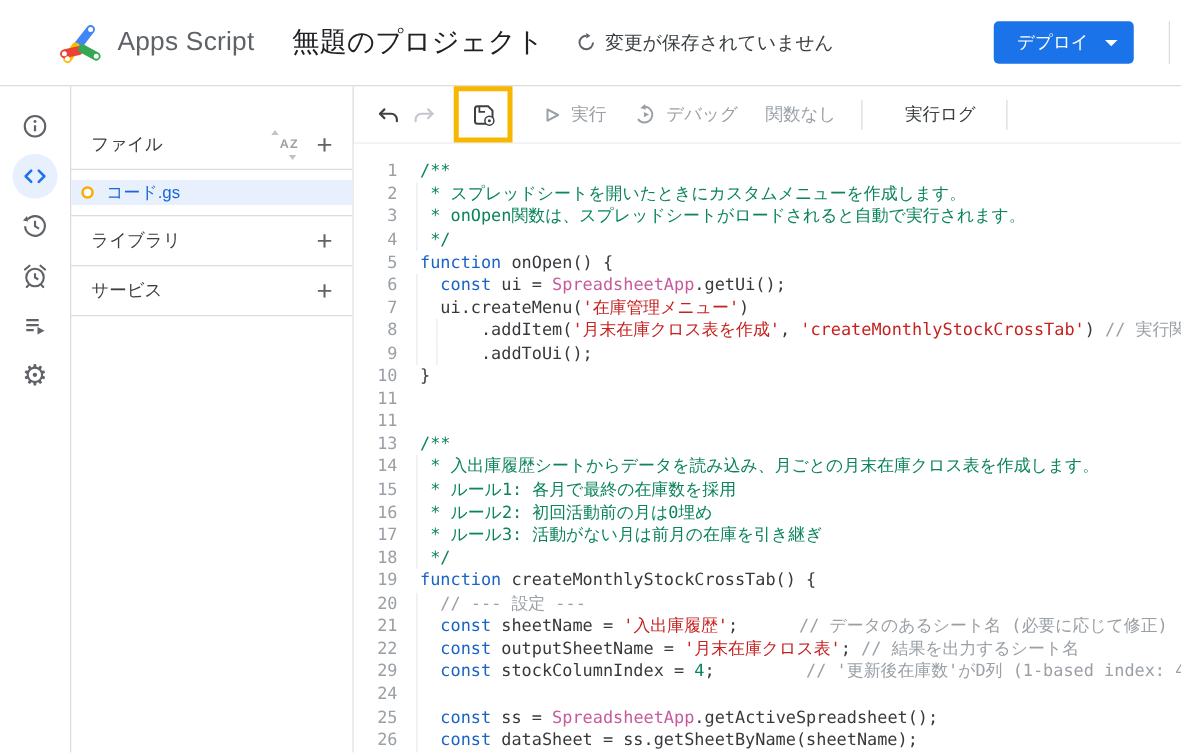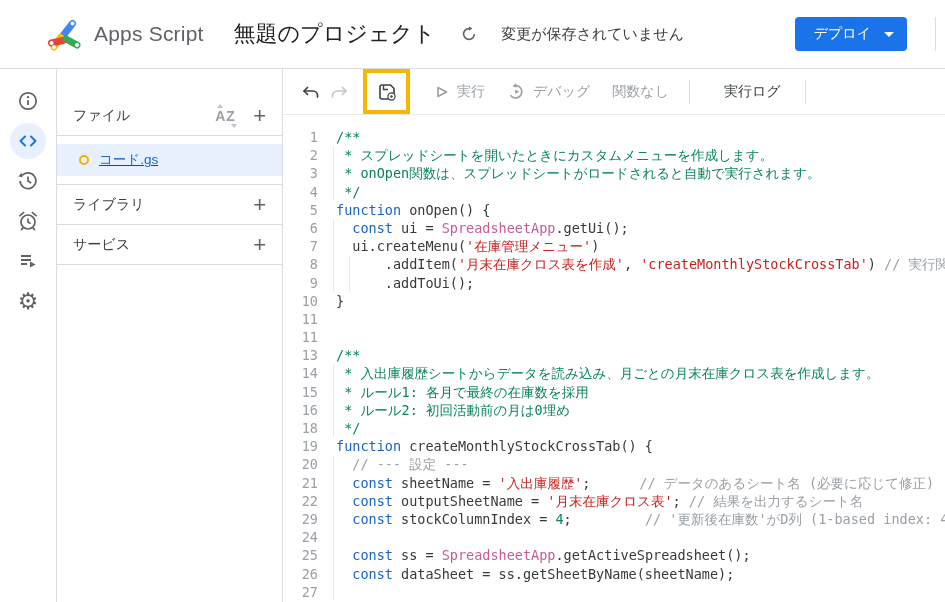--- a/index.html
+++ b/index.html
@@ -6,43 +6,43 @@
   html,body { margin:0; padding:0; }
   body {
     width:945px; height:602px; overflow:hidden; background:#fff;
     font-family:"Liberation Sans","DejaVu Sans",sans-serif; color:#3c4043;
   }
   
   .topbar { height:69px; display:flex; align-items:center; border-bottom:1px solid var(--border); padding-left:46px; }
   .logo-area { display:flex; align-items:center; gap:10px; }
   .app-name { font-size:21px; color:#5f6368; letter-spacing:.2px; }
   .proj-title { margin-left:30px; font-size:22px; color:#202124; white-space:nowrap; }
-  .save-status { margin-left:26px; display:flex; align-items:center; gap:24px; font-size:15px; color:#3c4043; white-space:nowrap; }
+  .save-status { margin-left:26px; display:flex; align-items:center; gap:7px; font-size:15px; color:#3c4043; white-space:nowrap; }
   .deploy-btn { margin-left:auto; margin-right:28px; height:34px; padding:0 13px 0 19px; border:none; border-radius:4px;
     background:var(--accent); color:#fff; font-size:14px; font-weight:500; display:flex; align-items:center; gap:13px; cursor:pointer;
     font-family:inherit; }
   .deploy-caret { width:0; height:0; border-left:5px solid transparent; border-right:5px solid transparent; border-top:5px solid #fff; }
   .topbar-vdiv { width:1px; height:34px; background:var(--border); margin-right:9px; }
   
   .main { display:flex; height:545px; }
   .rail { width:57px; flex:0 0 57px; border-right:1px solid var(--border); padding-top:12px; display:flex; flex-direction:column; align-items:center; }
   .rail-btn { width:40px; height:40px; border:none; background:none; display:flex; align-items:center; justify-content:center; cursor:pointer; padding:0; }
   .rail-circle { width:36px; height:36px; border-radius:50%; display:flex; align-items:center; justify-content:center; }
   .rail-btn.active .rail-circle { background:var(--selection); }
   .gear-glyph { font-size:23px; color:#5f6368; line-height:1; font-family:"DejaVu Sans",sans-serif; }
   
   .sidebar { width:226px; flex:0 0 226px; border-right:1px solid var(--border); }
   .side-head { height:39px; display:flex; align-items:center; border-bottom:1px solid var(--border); padding:0 14px 0 16px;margin-top:28px; }
   .side-head-label { flex:1; font-size:14px; color:#3c4043; }
-  .az { position:relative; width:24px; height:18px; font-size:14px; font-weight:bold; color:#9aa0a6; text-align:left; line-height:18px; letter-spacing:1px; margin-right:12px; }
+  .az { position:relative; width:24px; height:18px; font-size:10px; font-weight:bold; color:#9aa0a6; text-align:right; line-height:18px; letter-spacing:1px; margin-right:12px; }
   .az .c-up { position:absolute; left:2px; top:-3px; width:0; height:0; border-left:3px solid transparent; border-right:3px solid transparent; border-bottom:4px solid #c0c3c7; }
   .az .c-dn { position:absolute; right:2px; bottom:-3px; width:0; height:0; border-left:3px solid transparent; border-right:3px solid transparent; border-top:4px solid #c0c3c7; }
   .plus-btn { background:none; border:none; font-size:22px; font-weight:300; color:#5f6368; cursor:pointer; padding:0 2px; line-height:1; font-family:inherit; }
   .file-list { padding:8px 0; border-bottom:1px solid var(--border); }
-  .file-row { height:32px; display:flex; align-items:center; gap:10px; padding-left:22px; background:var(--selection); cursor:pointer;text-decoration:underline; }
+  .file-row { height:20px; display:flex; align-items:center; gap:10px; padding-left:8px; background:var(--selection); cursor:pointer; }
   .unsaved-dot { width:10px; height:10px; border-radius:50%; border:2px solid var(--unsaved); background:#fff; flex:0 0 10px; }
   .file-name { font-size:13.5px; color:var(--filelink); }
   .side-row { height:40px; display:flex; align-items:center; padding:0 14px 0 16px; border-bottom:1px solid var(--border); cursor:pointer; }
   .side-row-label { flex:1; font-size:14px; color:#3c4043; }
   
   .editor { flex:1; display:flex; flex-direction:column; min-width:0; }
   .toolbar { height:46px; flex:0 0 46px; display:flex; align-items:center; border-bottom:1px solid #e8eaed; padding-left:12px; }
   .icon-btn { background:none; border:none; padding:0; display:flex; align-items:center; justify-content:center; cursor:pointer; width:30px; height:30px; }
   .save-annotation { width:47px; height:45px; border:4px solid var(--annotation); display:flex; align-items:center; justify-content:center; margin:0 8px; }
   .tool-btn { background:none; border:none; display:flex; align-items:center; gap:7px; color:#9aa0a6; font-size:14px; cursor:default; padding:0; font-family:inherit; white-space:nowrap; }
@@ -247,20 +247,21 @@
           <div class="cl"><span class="ln">7</span><span class="lc"><i class="guide" style="left: 2px;"></i><span class="tk-pl">  ui.createMenu(</span><span class="tk-str">'在庫管理メニュー'</span><span class="tk-pl">)</span></span></div>
           <div class="cl"><span class="ln">8</span><span class="lc"><i class="guide" style="left: 2px;"></i><i class="guide" style="left: 18px;"></i><span class="tk-pl">      .addItem(</span><span class="tk-str">'月末在庫クロス表を作成'</span><span class="tk-pl">, </span><span class="tk-str">'createMonthlyStockCrossTab'</span><span class="tk-pl">) </span><span class="tk-cl">// 実行関数</span></span></div>
           <div class="cl"><span class="ln">9</span><span class="lc"><i class="guide" style="left: 2px;"></i><i class="guide" style="left: 18px;"></i><span class="tk-pl">      .addToUi();</span></span></div>
           <div class="cl"><span class="ln">10</span><span class="lc"><span class="tk-pl">}</span></span></div>
           <div class="cl"><span class="ln">11</span><span class="lc"></span></div>
           <div class="cl"><span class="ln">11</span><span class="lc"></span></div>
           <div class="cl"><span class="ln">13</span><span class="lc"><span class="tk-cb">/**</span></span></div>
           <div class="cl"><span class="ln">14</span><span class="lc"><i class="guide" style="left: 2px;"></i><span class="tk-cb"> * 入出庫履歴シートからデータを読み込み、月ごとの月末在庫クロス表を作成します。</span></span></div>
           <div class="cl"><span class="ln">15</span><span class="lc"><i class="guide" style="left: 2px;"></i><span class="tk-cb"> * ルール1: 各月で最終の在庫数を採用</span></span></div>
           <div class="cl"><span class="ln">16</span><span class="lc"><i class="guide" style="left: 2px;"></i><span class="tk-cb"> * ルール2: 初回活動前の月は0埋め</span></span></div>
+          <div class="cl"><span class="ln">17</span><span class="lc"><i class="guide" style="left: 2px;"></i><span class="tk-cb"> * ルール3: 活動がない月は前月の在庫を引き継ぎ</span></span></div>
           <div class="cl"><span class="ln">18</span><span class="lc"><i class="guide" style="left: 2px;"></i><span class="tk-cb"> */</span></span></div>
           <div class="cl"><span class="ln">19</span><span class="lc"><span class="tk-kw">function</span><span class="tk-pl"> createMonthlyStockCrossTab() {</span></span></div>
           <div class="cl"><span class="ln">20</span><span class="lc"><i class="guide" style="left: 2px;"></i><span class="tk-pl">  </span><span class="tk-cl">// --- 設定 ---</span></span></div>
           <div class="cl"><span class="ln">21</span><span class="lc"><i class="guide" style="left: 2px;"></i><span class="tk-pl">  </span><span class="tk-kw">const</span><span class="tk-pl"> sheetName = </span><span class="tk-str">'入出庫履歴'</span><span class="tk-pl">;      </span><span class="tk-cl">// データのあるシート名 (必要に応じて修正)</span></span></div>
           <div class="cl"><span class="ln">22</span><span class="lc"><i class="guide" style="left: 2px;"></i><span class="tk-pl">  </span><span class="tk-kw">const</span><span class="tk-pl"> outputSheetName = </span><span class="tk-str">'月末在庫クロス表'</span><span class="tk-pl">; </span><span class="tk-cl">// 結果を出力するシート名</span></span></div>
           <div class="cl"><span class="ln">29</span><span class="lc"><i class="guide" style="left: 2px;"></i><span class="tk-pl">  </span><span class="tk-kw">const</span><span class="tk-pl"> stockColumnIndex = </span><span class="tk-num">4</span><span class="tk-pl">;         </span><span class="tk-cl">// '更新後在庫数'がD列 (1-based index: 4)</span></span></div>
           <div class="cl"><span class="ln">24</span><span class="lc"><i class="guide" style="left: 2px;"></i></span></div>
           <div class="cl"><span class="ln">25</span><span class="lc"><i class="guide" style="left: 2px;"></i><span class="tk-pl">  </span><span class="tk-kw">const</span><span class="tk-pl"> ss = </span><span class="tk-cls">SpreadsheetApp</span><span class="tk-pl">.getActiveSpreadsheet();</span></span></div>
           <div class="cl"><span class="ln">26</span><span class="lc"><i class="guide" style="left: 2px;"></i><span class="tk-pl">  </span><span class="tk-kw">const</span><span class="tk-pl"> dataSheet = ss.getSheetByName(sheetName);</span></span></div>
           <div class="cl"><span class="ln">27</span><span class="lc"><i class="guide" style="left: 2px;"></i></span></div>

